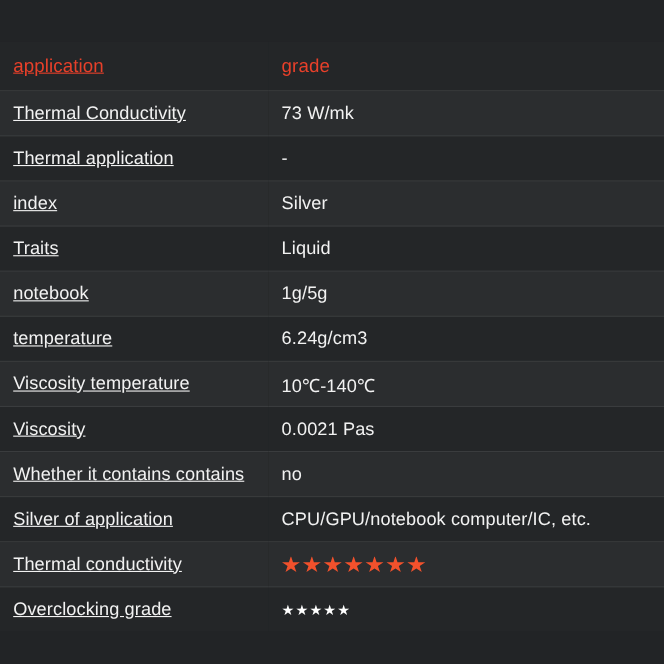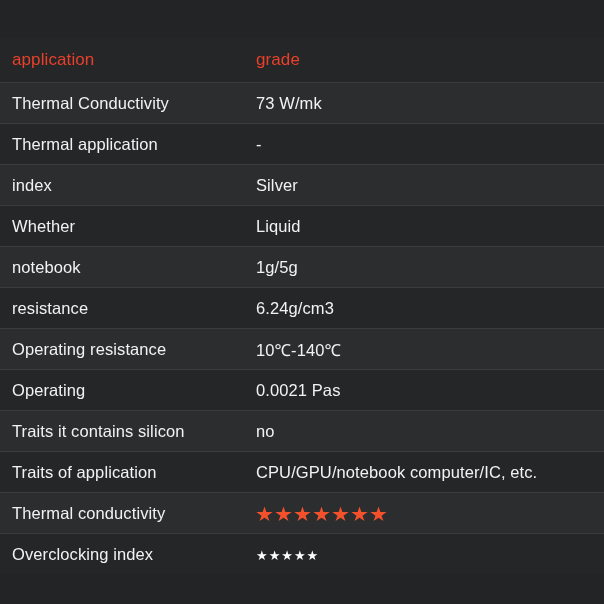--- a/index.html
+++ b/index.html
@@ -26,21 +26,21 @@
     padding: 0 0 0 12px;
     height: 40px;
     vertical-align: middle;
     font-size: 16.5px;
     letter-spacing: 0.1px;
     border-bottom: 1px solid #3a3c3e;
   }
   .spec-table tr:last-child td {
     border-bottom: none;
   }
-  .col-key { width: 232px; }
+  .col-key { width: 232px; text-decoration: underline; }
   .col-val { width: 372px; }
 
   .row-head td {
     color: #e8402a;
     font-size: 17px;
     height: 44px;
   }
   tr.odd { background: #2b2d2f; }
   tr.even { background: #242628; }
   tr.head { background: #242628; }
@@ -82,49 +82,49 @@
       </tr>
       <tr class="even">
         <td class="col-key">Thermal application</td>
         <td class="col-val">-</td>
       </tr>
       <tr class="odd">
         <td class="col-key">index</td>
         <td class="col-val">Silver</td>
       </tr>
       <tr class="even">
-        <td class="col-key">Whether</td>
+        <td class="col-key">Traits</td>
         <td class="col-val">Liquid</td>
       </tr>
       <tr class="odd">
         <td class="col-key">notebook</td>
         <td class="col-val">1g/5g</td>
       </tr>
       <tr class="even">
-        <td class="col-key">resistance</td>
+        <td class="col-key">temperature</td>
         <td class="col-val">6.24g/cm3</td>
       </tr>
       <tr class="odd">
-        <td class="col-key">Operating resistance</td>
+        <td class="col-key">Viscosity temperature</td>
         <td class="col-val">10℃-140℃</td>
       </tr>
       <tr class="even">
-        <td class="col-key">Operating</td>
+        <td class="col-key">Viscosity</td>
         <td class="col-val">0.0021 Pas</td>
       </tr>
       <tr class="odd">
-        <td class="col-key">Traits it contains silicon</td>
+        <td class="col-key">Whether it contains contains</td>
         <td class="col-val">no</td>
       </tr>
       <tr class="even">
-        <td class="col-key">Traits of application</td>
+        <td class="col-key">Silver of application</td>
         <td class="col-val">CPU/GPU/notebook computer/IC, etc.</td>
       </tr>
       <tr class="odd">
         <td class="col-key">Thermal conductivity</td>
         <td class="col-val"><span class="stars-orange"><span class="star-box"></span><span class="star-box"></span><span class="star-box"></span><span class="star-box"></span><span class="star-box"></span><span class="star-box"></span><span class="star-box"></span></span></td>
       </tr>
       <tr class="even">
-        <td class="col-key">Overclocking index</td>
+        <td class="col-key">Overclocking grade</td>
         <td class="col-val"><span class="stars-small">★★★★★</span></td>
       </tr>
     </tbody>
 </table>
 
 </body></html>

